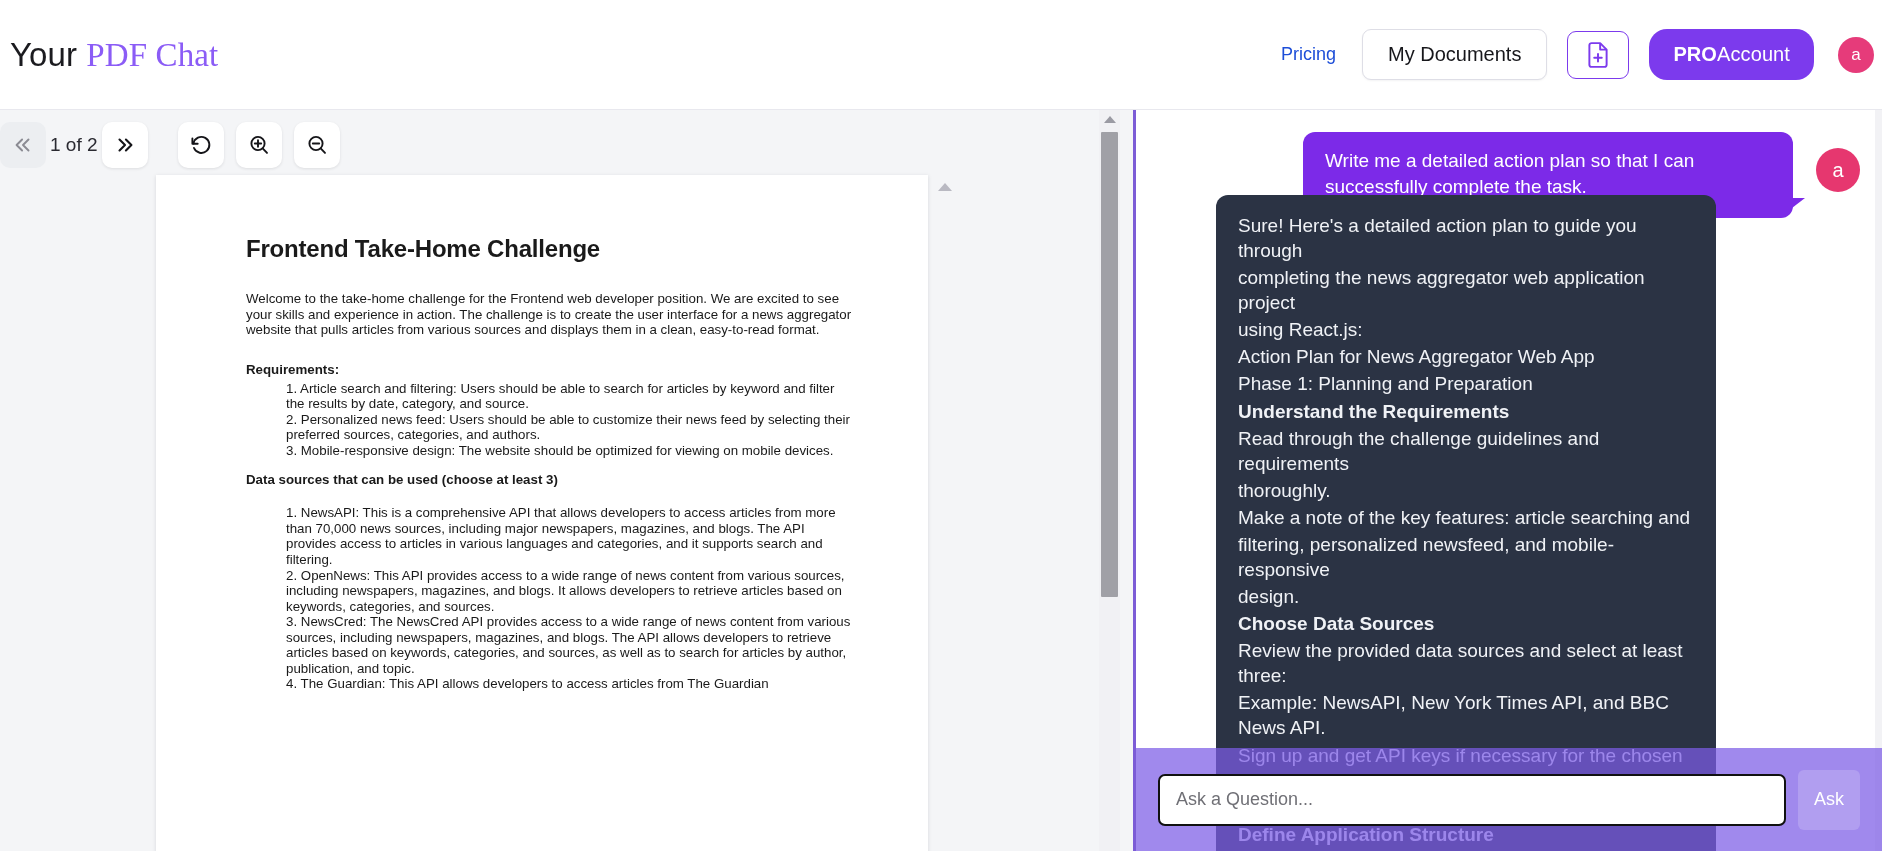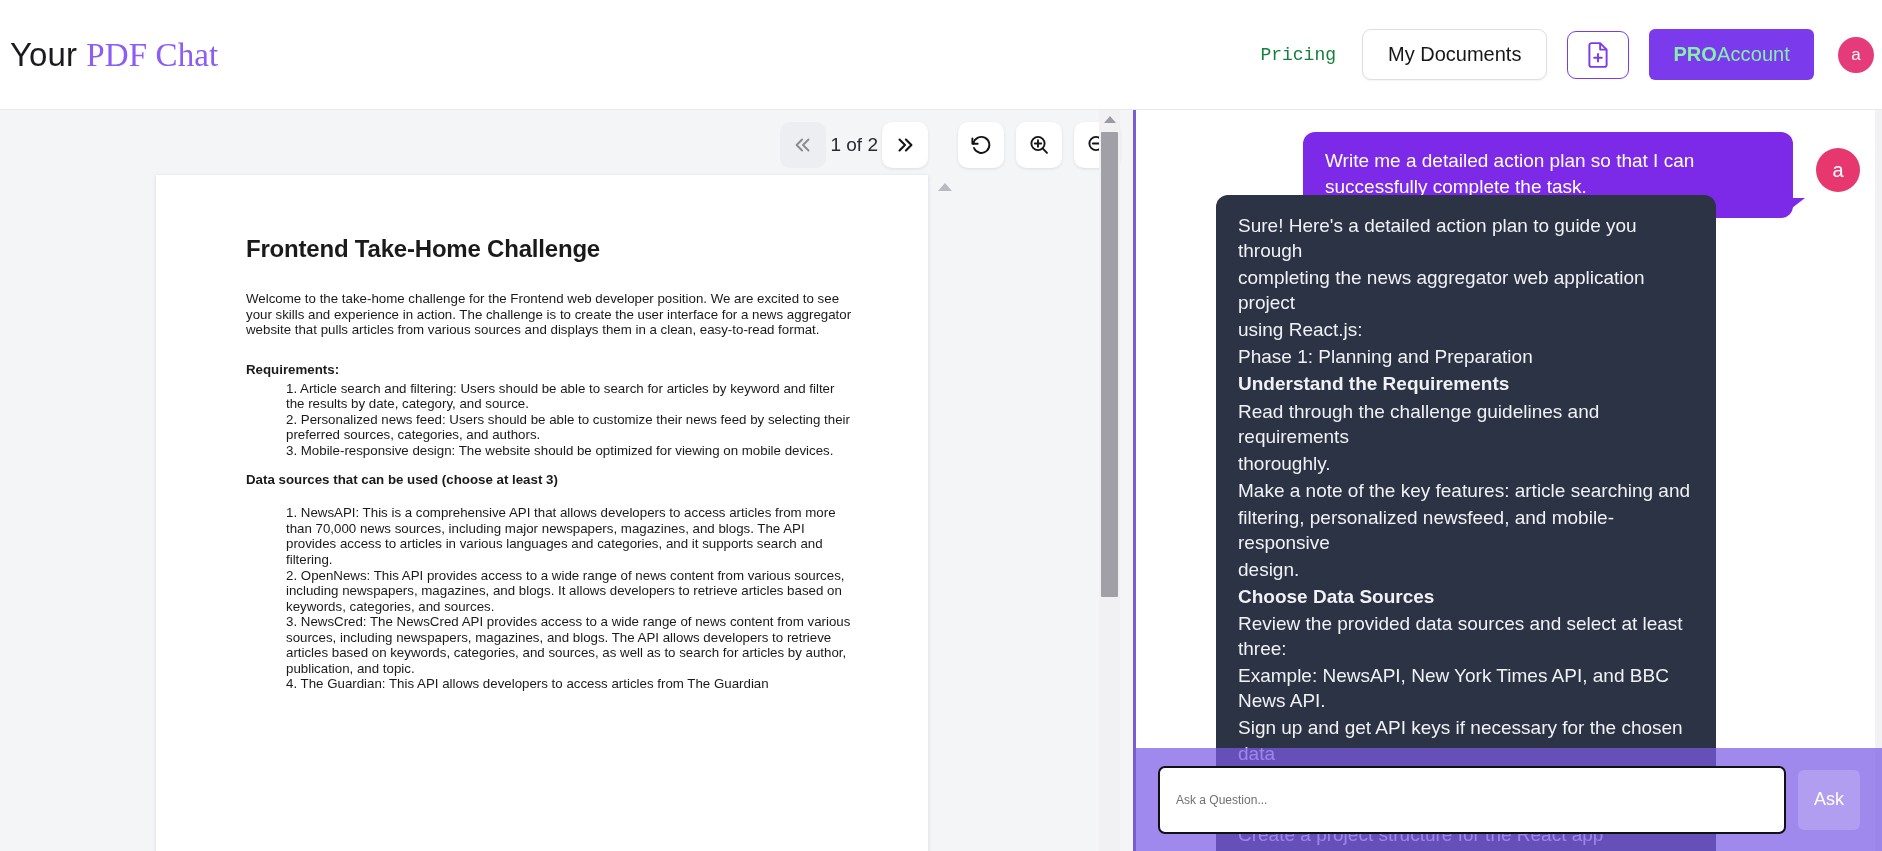--- a/index.html
+++ b/index.html
@@ -18,40 +18,40 @@
     background: #ffffff;
     border-bottom: 1px solid #e8e8ee;
     display: flex; align-items: center;
     justify-content: space-between;
     padding: 0 22px 0 10px;
   }
   .brand { font-size: 33px; font-weight: 400; color: #1b1b1f; letter-spacing: 0.1px; }
   .brand .accent { color: #8b5cf6; font-family: Liberation Serif, serif; }
   .nav { display: flex; align-items: center; gap: 20px; }
   .nav-link {
-    font-size: 18px; color: #15803d; background: none;
+    font-size: 18px; color: #1d4ed8; background: none;
     border: none; cursor: pointer; padding: 8px 6px;
-    font-family: Liberation Mono, monospace;
+    font-family: Liberation Sans, sans-serif;
   }
   .btn-docs {
     font-size: 20px; color: #17171b;
     background: #ffffff; border: 1px solid #dedee6;
     border-radius: 9px; padding: 13px 25px; cursor: pointer;
     font-family: inherit; font-weight: 400;
     box-shadow: 0 1px 2px rgba(16,16,32,.05);
   }
   .btn-upload {
     width: 62px; height: 48px; background: #ffffff;
     border: 1px solid #7c3aed; border-radius: 9px;
     display: flex; align-items: center; justify-content: center;
     cursor: pointer;
   }
   .btn-pro {
-    background: #7c3aed; color: #86efac; border: none;
-    border-radius: 6px; padding: 14px 24px; cursor: pointer;
+    background: #7c3aed; color: #ffffff; border: none;
+    border-radius: 18px; padding: 14px 24px; cursor: pointer;
     font-size: 20px; font-family: inherit; letter-spacing: .1px;
   }
   .btn-pro b { font-weight: 700; }
   .btn-pro span.lite { font-weight: 400; }
   .avatar-header {
     width: 36px; height: 36px; border-radius: 50%;
     background: #e63b7a; color: #ffffff;
     display: flex; align-items: center; justify-content: center;
     font-size: 17px; cursor: pointer;
     margin-left: 4px; margin-right: -14px;
@@ -59,21 +59,21 @@
 
   
   .pdf-pane {
     position: absolute; top: 110px; left: 0;
     width: 1133px; height: 741px;
     background: #f4f5f7;
     overflow: hidden;
   }
   .pdf-toolbar {
     position: absolute; top: 12px; left: 0; width: 1120px;
-    display: flex; align-items: center; justify-content: flex-end;
+    display: flex; align-items: center; justify-content: flex-start;
     gap: 12px;
   }
   .tb-btn {
     min-width: 46px; height: 46px;
     background: #ffffff; border: none; border-radius: 10px;
     display: flex; align-items: center; justify-content: center;
     cursor: pointer; box-shadow: 0 1px 3px rgba(15,15,30,.10);
     font-family: inherit;
   }
   .tb-btn.muted { background: #eceef1; box-shadow: none; }
@@ -174,24 +174,24 @@
 
   
   .composer {
     position: absolute; bottom: 0; left: 0;
     width: 746px; height: 103px;
     background: rgba(124,92,230,.72);
     display: flex; align-items: center;
     padding: 0 22px 0 22px; gap: 12px;
   }
   .composer-input {
-    flex: 1; height: 68px;
+    flex: 1; height: 52px;
     background: #ffffff; border: 2px solid #111111;
     border-radius: 7px;
-    padding: 0 16px; font-size: 12px;
+    padding: 0 16px; font-size: 18px;
     color: #2a2a2a; font-family: inherit;
     outline: none;
   }
   .composer-input::placeholder { color: #707076; }
   .btn-ask {
     width: 62px; height: 60px;
     background: rgba(255,255,255,.18);
     color: #ffffff; border: none; border-radius: 6px;
     font-size: 18px; cursor: pointer; font-family: inherit;
   }
@@ -307,20 +307,21 @@
       </div>
 
       <div class="avatar-chat">
           <span>a</span>
         </div>
 
       <div class="bubble-bot">
         <div class="line">Sure! Here's a detailed action plan to guide you through</div>
         <div class="line">completing the news aggregator web application project</div>
         <div class="line">using React.js:</div>
+        <div class="line">Action Plan for News Aggregator Web App</div>
         <div class="line">Phase 1: Planning and Preparation</div>
         <div class="line bold">Understand the Requirements</div>
         <div class="line">Read through the challenge guidelines and requirements</div>
         <div class="line">thoroughly.</div>
         <div class="line">Make a note of the key features: article searching and</div>
         <div class="line">filtering, personalized newsfeed, and mobile-responsive</div>
         <div class="line">design.</div>
         <div class="line bold">Choose Data Sources</div>
         <div class="line">Review the provided data sources and select at least three:</div>
         <div class="line">Example: NewsAPI, New York Times API, and BBC News API.</div>

